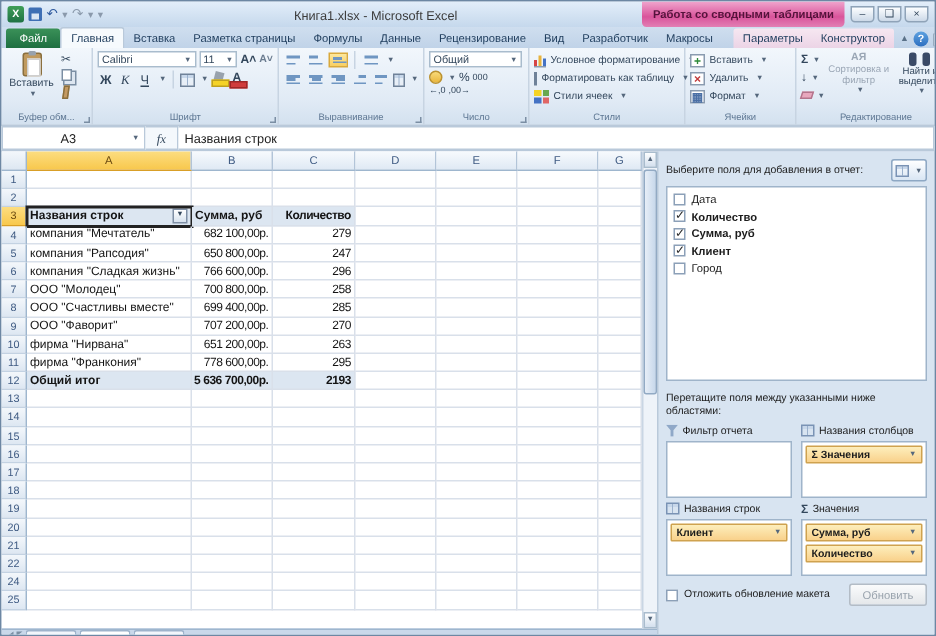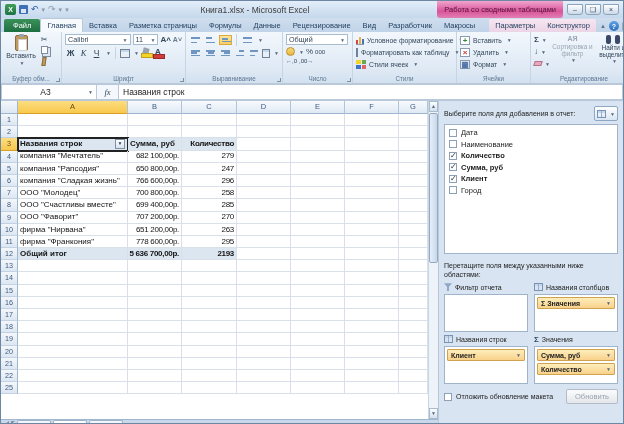--- a/index.html
+++ b/index.html
@@ -12,21 +12,21 @@
   .xlogo{width:11px;height:11px;background:linear-gradient(#3f9e57,#1f7244);border-radius:2px;color:#fff;font-size:7px;font-weight:bold;
          display:flex;align-items:center;justify-content:center;}
   .saveico{width:9px;height:9px;background:#3f6fb4;border-radius:1px;position:relative;}
   .saveico::after{content:"";position:absolute;left:2px;top:4px;width:5px;height:4px;background:#dce6f3;}
   .uarrow{color:#2f5a9e;font-size:9px;line-height:9px;}
   .rarrow{color:#8a99ab;font-size:9px;line-height:9px;}
   .qsep{color:#8a99ab;font-size:7px;}
   .wtitle{flex:1;text-align:center;color:#3c3c3c;}
   .ctxgrp{align-self:stretch;display:flex;align-items:center;padding:0 7px;margin-right:4px;
           background:linear-gradient(#f0a5cd,#d9549b 60%,#e27fb4);border-radius:0 0 3px 3px;
-          color:#55123b;font-size:7.5px;white-space:nowrap;}
+          color:#55123b;font-size:7.5px;white-space:nowrap;font-weight:bold;}
   .winbtns{display:flex;gap:2px;padding-right:4px;}
   .wb{width:16px;height:11px;border:1px solid #8fa3b8;border-radius:0 0 3px 3px;background:linear-gradient(#fdfeff,#ccd9e8);
       font-size:7px;line-height:9px;text-align:center;color:#33475c;}
   
   .tabrow{height:14px;background:linear-gradient(#cfdeef,#c0d3e8);display:flex;align-items:flex-end;font-size:7.5px;color:#1e3c5c;}
   .tab{padding:2px 6px 2px;white-space:nowrap;}
   .tab.file{background:linear-gradient(#3a9158,#1e6f41);color:#fff;border-radius:2px 2px 0 0;margin-left:3px;padding:2px 9px;}
   .tab.active{background:#f6fafd;border:1px solid #b9c9da;border-bottom:none;border-radius:2px 2px 0 0;}
   .ctxtabs{display:flex;background:linear-gradient(#f6e7f1,#ecd4e6);border-radius:2px 2px 0 0;margin-left:8px;align-items:center;}
   .tabspacer{flex:1;}
@@ -648,20 +648,30 @@
                 <div class="rhd">22</div>
                 <div class="c" style="width: 110px;"></div>
                 <div class="c" style="width: 54px;"></div>
                 <div class="c" style="width: 55px;"></div>
                 <div class="c" style="width: 54px;"></div>
                 <div class="c" style="width: 54px;"></div>
                 <div class="c" style="width: 54px;"></div>
                 <div class="c" style="width: 29px;"></div>
               </div>
               <div class="grow">
+                <div class="rhd">24</div>
+                <div class="c" style="width: 110px;"></div>
+                <div class="c" style="width: 54px;"></div>
+                <div class="c" style="width: 55px;"></div>
+                <div class="c" style="width: 54px;"></div>
+                <div class="c" style="width: 54px;"></div>
+                <div class="c" style="width: 54px;"></div>
+                <div class="c" style="width: 29px;"></div>
+              </div>
+              <div class="grow">
                 <div class="rhd">25</div>
                 <div class="c" style="width: 110px;"></div>
                 <div class="c" style="width: 54px;"></div>
                 <div class="c" style="width: 55px;"></div>
                 <div class="c" style="width: 54px;"></div>
                 <div class="c" style="width: 54px;"></div>
                 <div class="c" style="width: 54px;"></div>
                 <div class="c" style="width: 29px;"></div>
               </div>
             </div>
@@ -686,24 +696,20 @@
         <span class="choosetxt">Выберите поля для добавления в отчет:</span>
         <span class="viewbtn">
           <span class="minitbl"></span>
           <span class="dar">▼</span>
         </span>
       </div>
       <div class="fieldsbox" id="fields-box">
           <div class="field">
             <div class="cb"></div>
             <div class="flabel">Дата</div>
-          </div>
-          <div class="field">
-            <div class="cb"></div>
-            <div class="flabel">Наименование</div>
           </div>
           <div class="field on">
             <div class="cb on"></div>
             <div class="flabel">Количество</div>
           </div>
           <div class="field on">
             <div class="cb on"></div>
             <div class="flabel">Сумма, руб</div>
           </div>
           <div class="field on">

